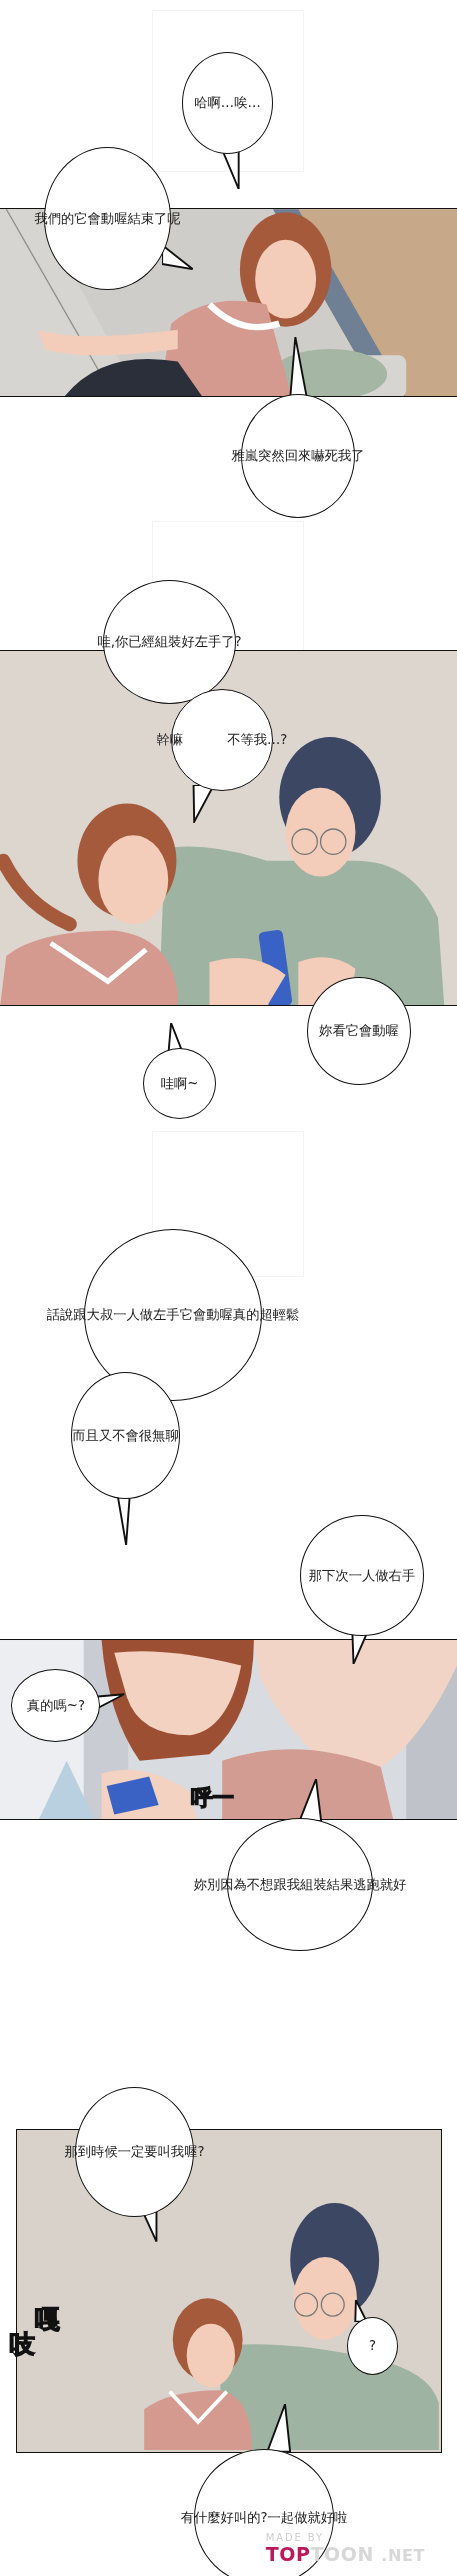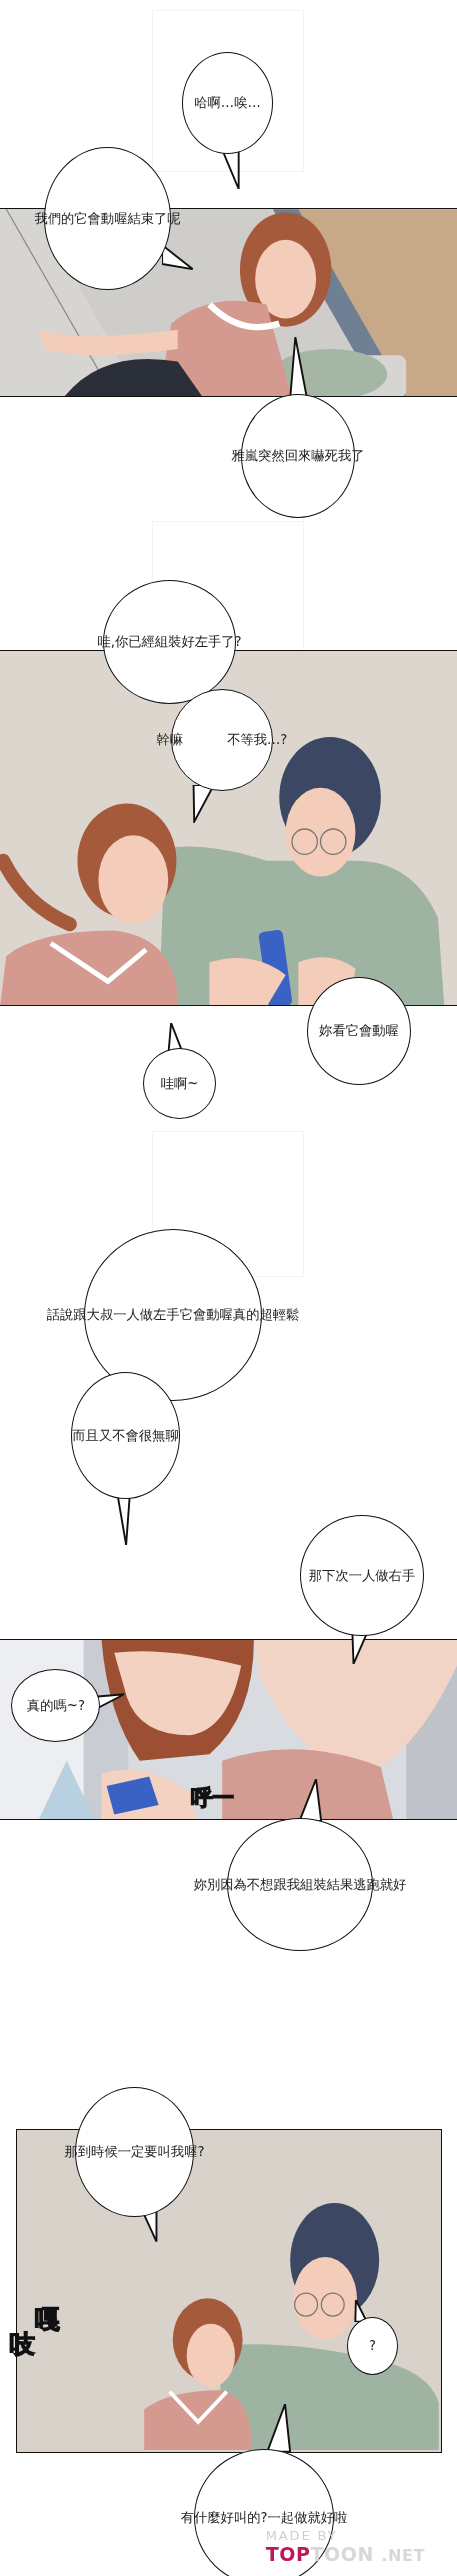--- a/index.html
+++ b/index.html
@@ -15,21 +15,21 @@
     text-align: center; color: #222; font-size: 13.3px; line-height: 1.45; z-index: 5;
   }
   .bubble .line { display: block; white-space: nowrap; }
   .tail { position: absolute; width: 0; height: 0; z-index: 4; }
 
   .figure { position: absolute; }
   .sfx { position: absolute; font-family: "DejaVu Serif", serif; font-weight: bold; color: #fff;
          -webkit-text-stroke: 1.3px #111; font-size: 25.4px; z-index: 6; }
 
   .watermark { position: absolute; right: 32px; bottom: 11.4px; text-align: left; z-index: 7; }
-  .wm-made { font-size: 13px; letter-spacing: 1.9px; color: #cfcfcf; }
+  .wm-made { font-size: 10px; letter-spacing: 1.9px; color: #cfcfcf; }
   .wm-brand { font-size: 19px; font-weight: bold; letter-spacing: 0.6px; }
   .wm-top { color: #be185d; }
   .wm-toon { color: #d8d8d8; text-align: center; }
   .wm-net { font-size: 16px; color: #d8d8d8; }
   .ghost { position: absolute; border: 1.3px solid #f4f4f4; }
 </style>
 </head>
 <body>
 
 <div class="ghost" style="left:152px;top:9.5px;width:152px;height:162px;"></div>

